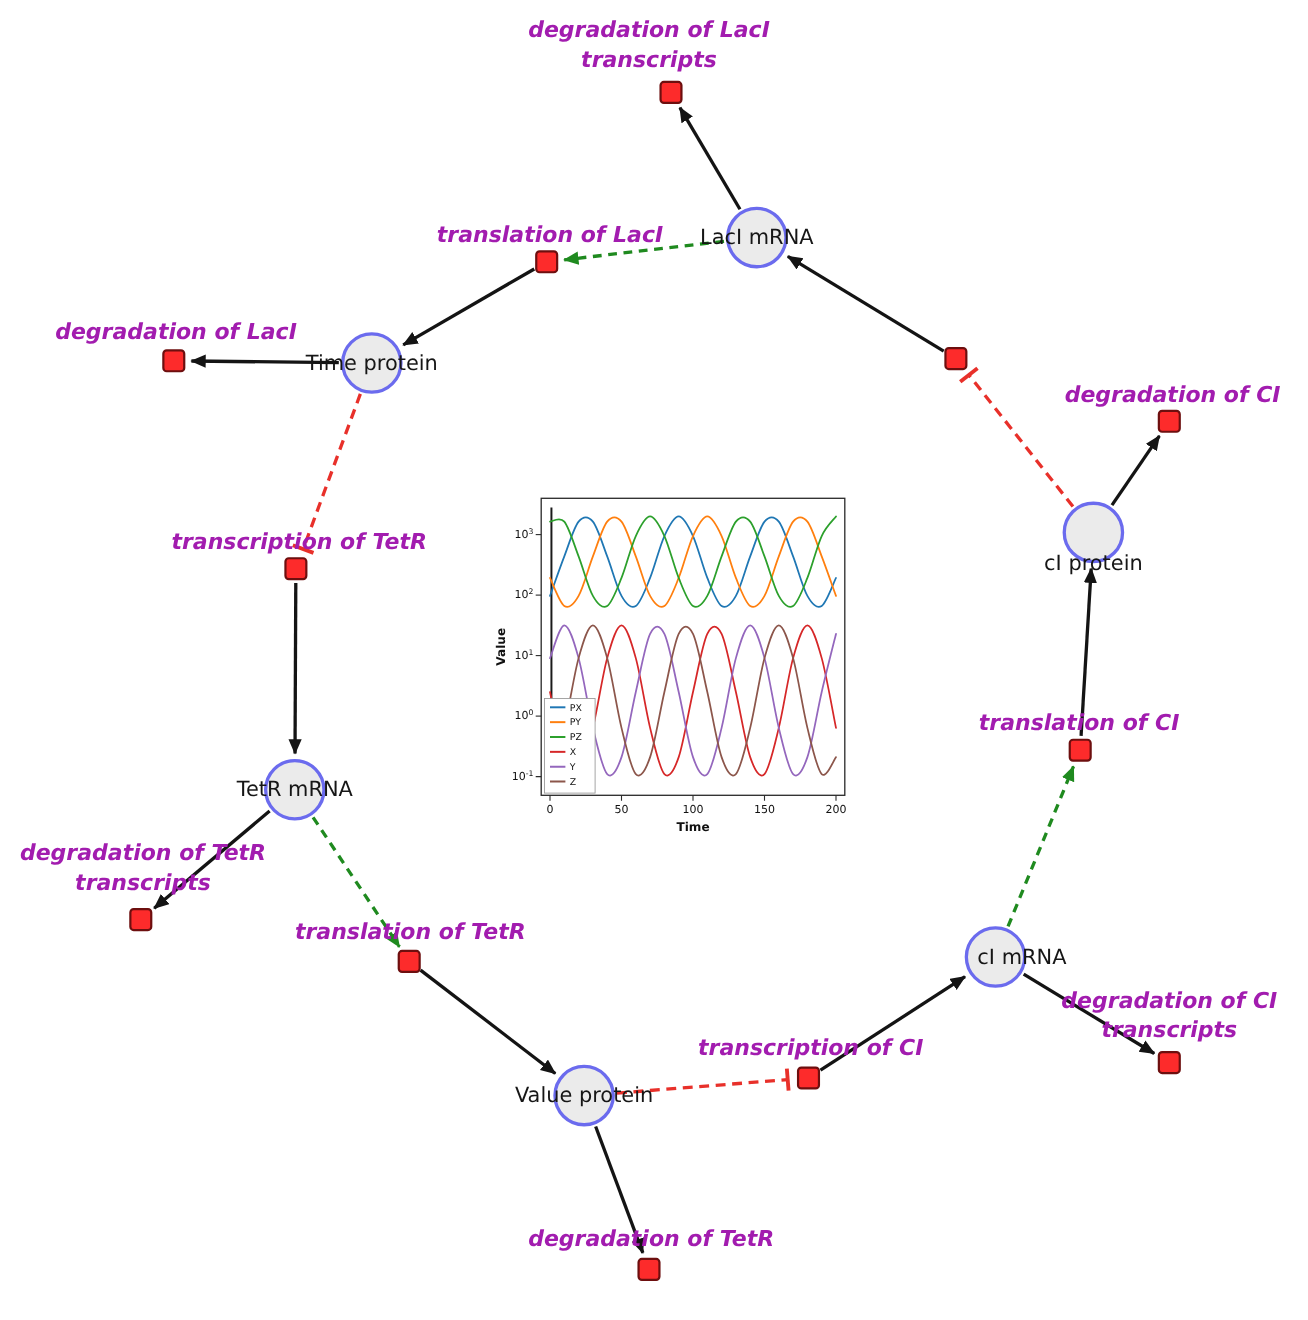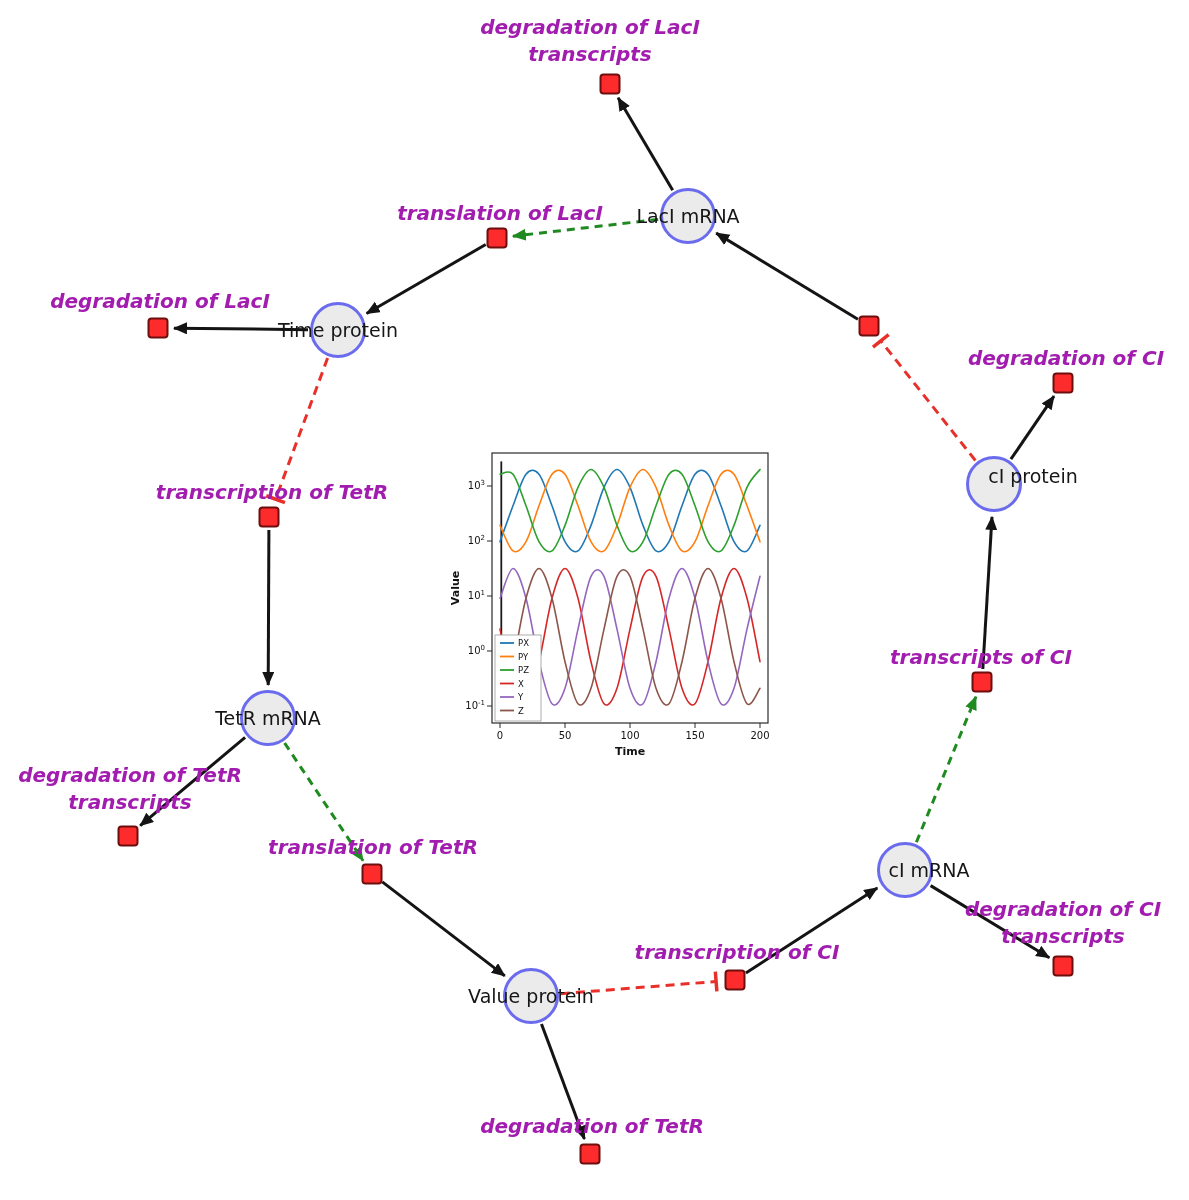--- a/index.html
+++ b/index.html
@@ -74,39 +74,39 @@
       <div class="reaction-node" style="left: 1063px; top: 966px; background: rgb(253, 43, 43); border: 2.5px solid rgb(109, 15, 15);"></div>
       <div class="reaction-node" style="left: 735px; top: 980px; background: rgb(253, 43, 43); border: 2.5px solid rgb(109, 15, 15);"></div>
       <div class="reaction-node" style="left: 590px; top: 1154px; background: rgb(253, 43, 43); border: 2.5px solid rgb(109, 15, 15);"></div>
     </div>
   <div id="labels-layer">
       <div class="species-label" style="left: 688px; top: 216px;">LacI mRNA</div>
       <div class="species-label" style="left: 338px; top: 330px;">Time protein</div>
       <div class="species-label" style="left: 268px; top: 718px;">TetR mRNA</div>
       <div class="species-label" style="left: 531px; top: 996px;">Value protein</div>
       <div class="species-label" style="left: 905px; top: 870px; margin-left: 24px;">cI mRNA</div>
-      <div class="species-label" style="left: 994px; top: 476px; margin-left: 39px;">cI protein</div>
+      <div class="species-label" style="left: 994px; top: 512px;">cI protein</div>
       <div class="reaction-label" style="left: 590px; top: 14px;">
         <div>degradation of LacI</div>
         <div>transcripts</div>
       </div>
       <div class="reaction-label" style="left: 500px; top: 200px;">
         <div>translation of LacI</div>
       </div>
       <div class="reaction-label" style="left: 160px; top: 288px;">
         <div>degradation of LacI</div>
       </div>
       <div class="reaction-label" style="left: 1066px; top: 345px;">
         <div>degradation of CI</div>
       </div>
       <div class="reaction-label" style="left: 272px; top: 479px;">
         <div>transcription of TetR</div>
       </div>
       <div class="reaction-label" style="left: 981px; top: 644px;">
-        <div>transcripts of CI</div>
+        <div>translation of CI</div>
       </div>
       <div class="reaction-label" style="left: 130px; top: 762px;">
         <div>degradation of TetR</div>
         <div>transcripts</div>
       </div>
       <div class="reaction-label" style="left: 373px; top: 834px;">
         <div>translation of TetR</div>
       </div>
       <div class="reaction-label" style="left: 1063px; top: 896px;">
         <div>degradation of CI</div>

